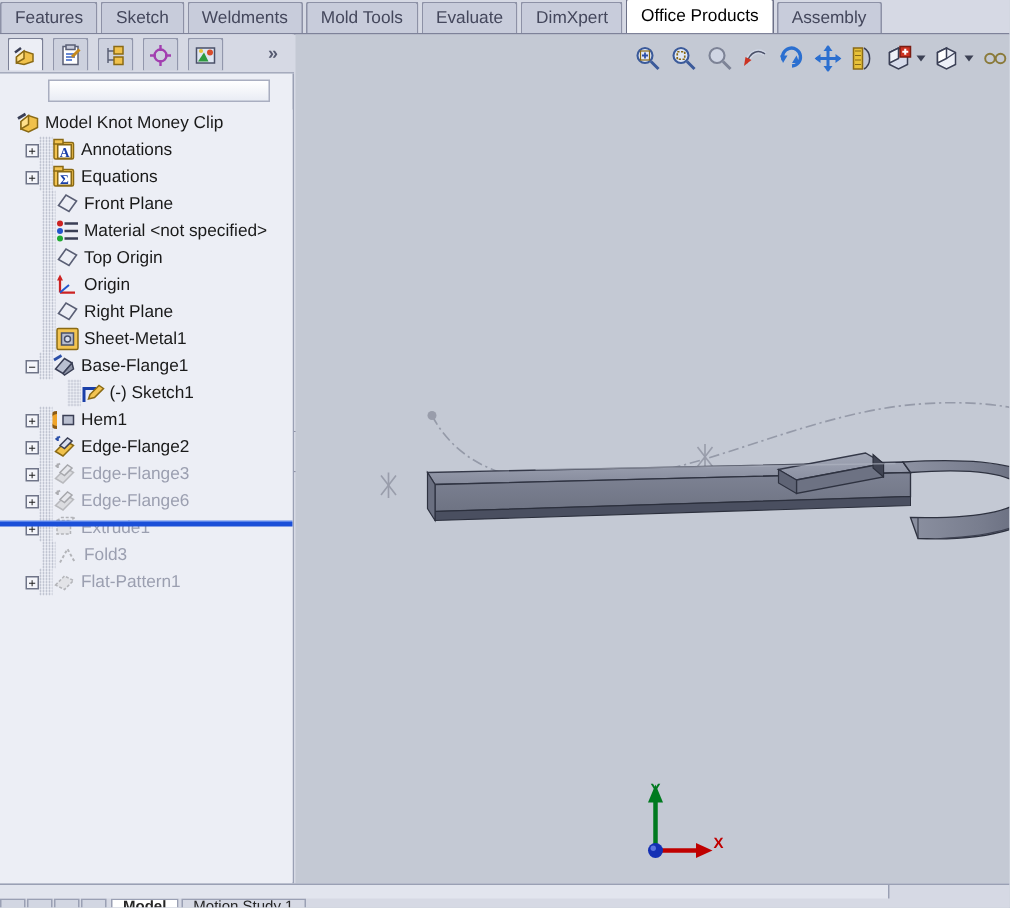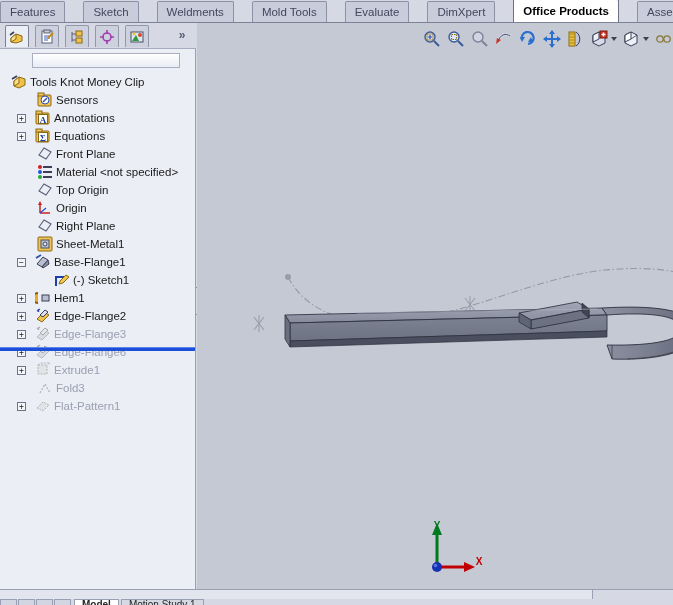--- a/index.html
+++ b/index.html
@@ -25,35 +25,35 @@
     border-bottom: 1px solid #7e8299;
     box-sizing: border-box;
     display: flex;
     align-items: flex-end;
     overflow: hidden;
   }
   .cm-tab {
     height: 21px;
     line-height: 20px;
     padding: 0 9px;
-    margin-right: 18px;
+    margin-right: 2px;
     box-sizing: border-box;
     background: #c8ccdb;
     border: 1px solid #8d91a6;
     border-bottom: none;
     color: #44475c;
     font-size: 11.5px;
     white-space: nowrap;
     cursor: default;
     border-radius: 2px 2px 0 0;
   }
   .cm-tab.active {
     background: #ffffff;
     color: #000;
-    font-weight: bold;
+    font-weight: normal;
     height: 23px;
     line-height: 22px;
     border-color: #6d7188;
     z-index: 3;
   }
 
   
   #leftpanel {
     position: absolute; left: 0; top: 23px;
     width: 196px; height: 566px;
@@ -320,33 +320,21 @@
 
     <div id="tree">
         <div class="trow">
           <div style="width: 0px; flex: 0 0 auto;"></div>
           <div class="expander-space"></div>
           <div class="ic"><svg width="16" height="16">
               <polygon points="3,7 8,3 14,5 14,11 8,14 3,12" fill="#f0c14b" stroke="#8a6a14"></polygon>
               <polygon points="3,7 8,3 8,9 3,12" fill="#ffe08a" stroke="#8a6a14"></polygon>
               <path d="M1 5 L6 2" stroke="#3a3f55" stroke-width="1.8" fill="none"></path>
             </svg></div>
-          <span class="tlabel">Tools Knot Money Clip</span>
-        </div>
-        <div class="trow">
-          <div style="width: 17px; flex: 0 0 auto;"></div>
-          <div class="expander-space"></div>
-          <div class="dots"></div>
-          <div class="ic"><svg width="16" height="16">
-              <rect x="1" y="3" width="13" height="11" rx="1" fill="#f3c451" stroke="#8a6a14"></rect>
-              <rect x="1" y="1" width="6" height="3" fill="#f3c451" stroke="#8a6a14"></rect>
-              <circle cx="8" cy="8" r="4" fill="#ffffff" stroke="#2b4fa8"></circle>
-              <path d="M6 10 L10 6" stroke="#2b4fa8" stroke-width="1.4"></path>
-            </svg></div>
-          <span class="tlabel">Sensors</span>
+          <span class="tlabel">Model Knot Money Clip</span>
         </div>
         <div class="trow">
           <div style="width: 17px; flex: 0 0 auto;"></div>
           <div class="expander">+</div>
           <div class="dots"></div>
           <div class="ic"><svg width="16" height="16">
               <rect x="1" y="3" width="13" height="11" rx="1" fill="#f3c451" stroke="#8a6a14"></rect>
               <rect x="1" y="1" width="6" height="3" fill="#f3c451" stroke="#8a6a14"></rect>
               <rect x="3.5" y="4.5" width="9" height="9" fill="#ffffff" stroke="#8a6a14"></rect>
               <text x="8" y="12.5" font-size="9" font-weight="bold" fill="#1a3fa8" text-anchor="middle" font-family="Liberation Serif, serif">A</text>

